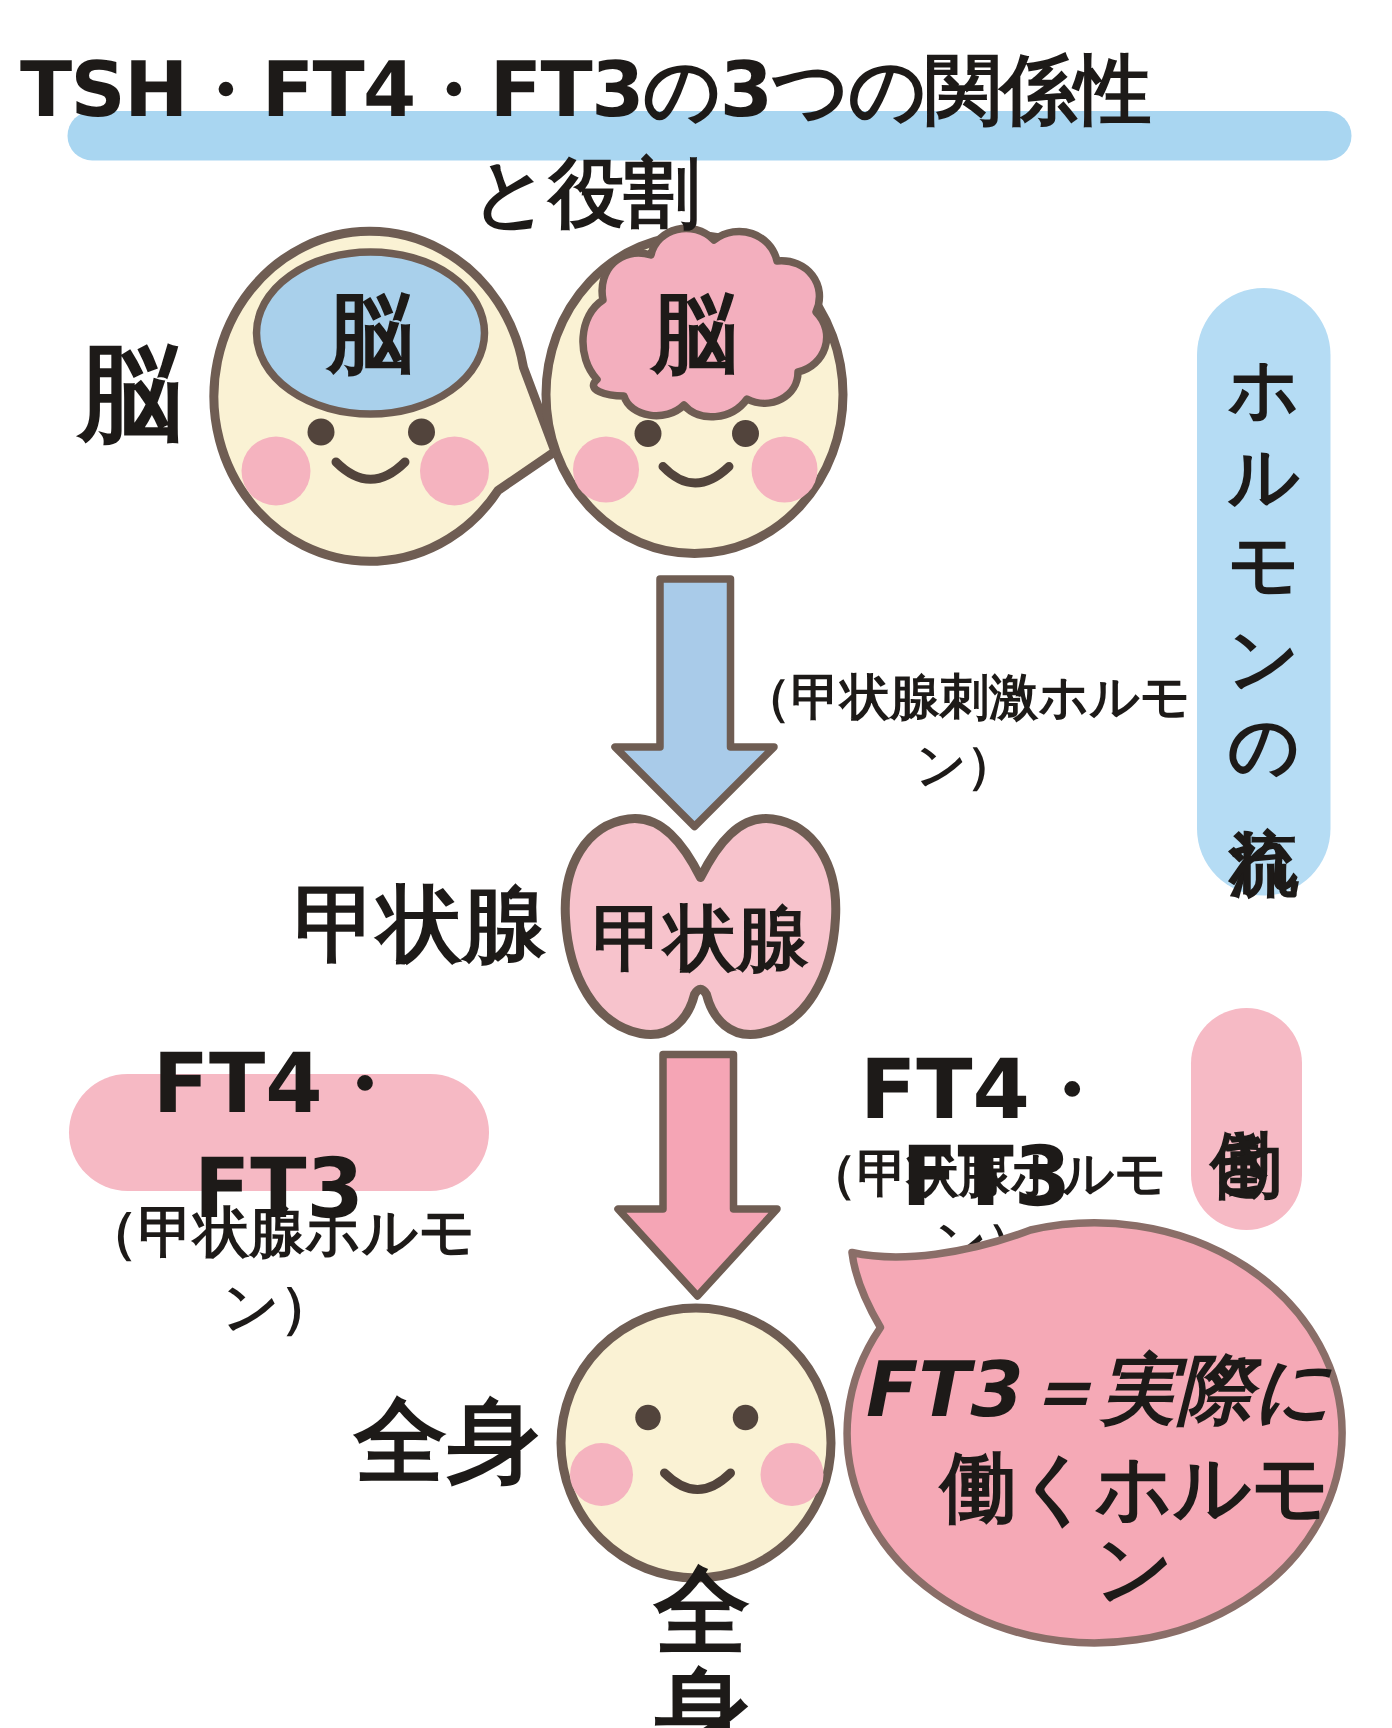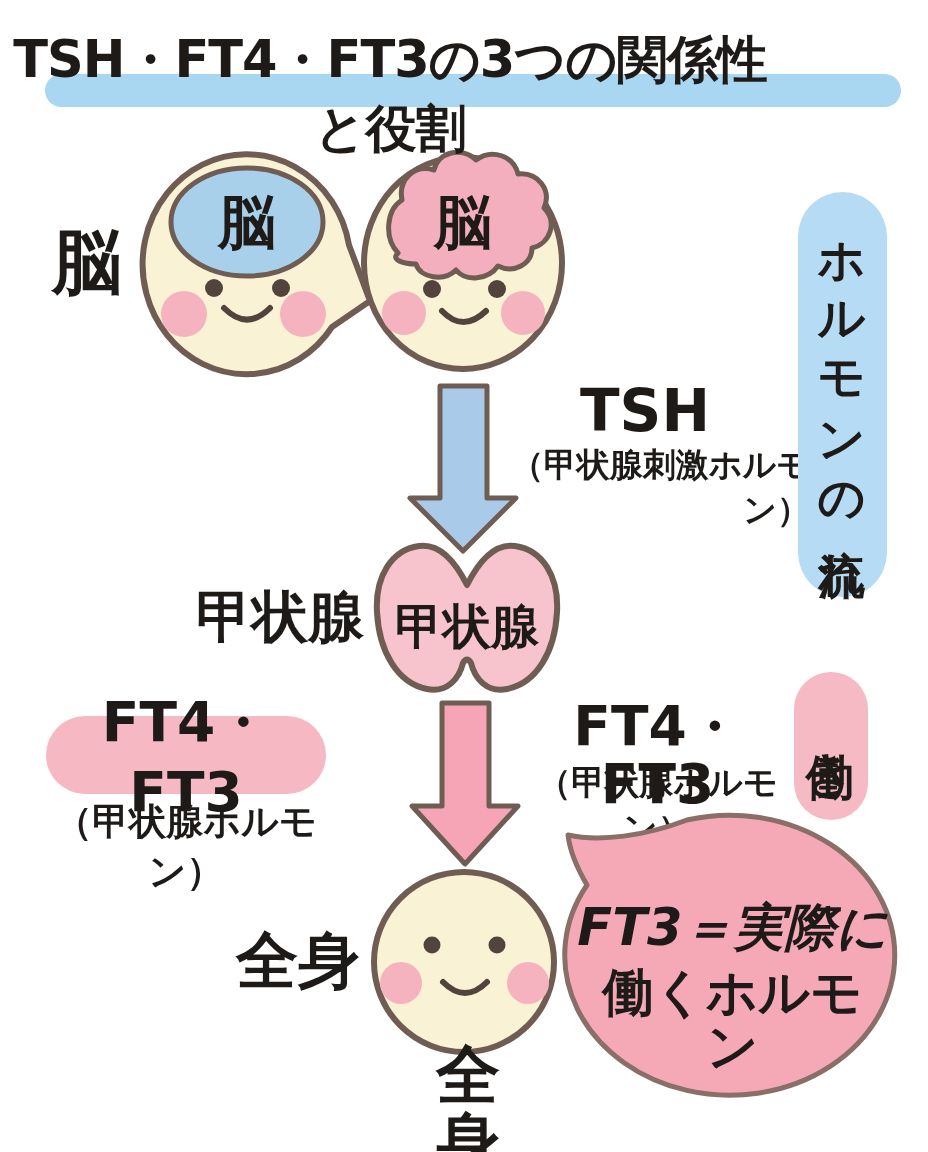--- a/index.html
+++ b/index.html
@@ -30,21 +30,21 @@
   .label-thyroid { left:196px; top:588px; font-size:56px; }
   .label-body    { left:236px; top:928px; font-size:62px; }
   .label-body-bottom { left:408px; top:1042px; width:120px; text-align:center; font-size:64px; }
 
   
   .inner-brain-left  { left:187px; top:192px; width:120px; text-align:center; font-size:58px; }
   .inner-brain-right { left:403px; top:192px; width:120px; text-align:center; font-size:58px; }
   .inner-thyroid     { left:367px; top:601px; width:200px; text-align:center; font-size:48px; }
 
   .tsh-name { left:545px; top:381px; width:200px; text-align:center; font-size:58px; }
-  .tsh-sub  { left:478px; top:443px; width:332px; text-align:right; font-size:33px; font-weight:bold; }
+  .tsh-sub  { left:478px; top:443px; width:332px; text-align:center; font-size:33px; font-weight:bold; }
 
   .ft-right-name { left:525px; top:698px; width:265px; text-align:center; font-size:55px; }
   .ft-right-sub  { left:510px; top:760px; width:295px; text-align:center; font-size:34px; font-weight:bold; }
 
   
   .pill { display:flex; align-items:center; justify-content:center; z-index:2; }
   .pill-flow {
     left:798px; top:192px; width:89px; height:405px;
     background:#b5dcf4; border-radius:45px;
   }
@@ -60,21 +60,21 @@
 
   .ft-left-pill {
     left:46px; top:716px; width:280px; height:78px;
     background:#f6b9c4; border-radius:39px;
     font-size:55px; font-weight:bold; text-align:center;
   }
   .ft-left-sub { left:25px; top:797px; width:322px; text-align:center; font-size:37px; font-weight:bold; z-index:3; }
 
   
   .bubble-line1 { left:575px; top:901px;  width:315px; text-align:center; font-size:51px;font-style:italic; }
-  .bubble-line2 { left:580px; top:966px;  width:305px; text-align:center; font-size:51px; }
+  .bubble-line2 { left:604px; top:966px;  width:305px; text-align:center; font-size:51px; }
 </style>
 </head>
 <body>
 
 <div class="canvas">
 
   <div class="abs title-bar"></div>
   <div class="abs title-text">TSH・FT4・FT3の3つの関係性と役割</div>
 
   <svg class="abs art" width="928" height="1152" viewBox="0 0 928 1152">
@@ -122,21 +122,20 @@
       <path d="M 443 982 Q 465 1004 487 982" fill="none" stroke="#52443c" stroke-width="6" stroke-linecap="round"></path>
     </g>
 
     <path d="M 568 835 C 600 842 645 836 687 820 A 165 140 0 1 1 587 885 C 577 868 570 852 568 835 Z" fill="#f5a9b6" stroke="#8a6e68" stroke-width="5" stroke-linejoin="round"></path>
   </svg>
 
   <div class="abs jp-label label-brain">脳</div>
   <div class="abs jp-label inner-brain-left">脳</div>
   <div class="abs jp-label inner-brain-right">脳</div>
 
-  <div class="abs jp-label tsh-name">TSH</div>
   <div class="abs tsh-sub">（甲状腺刺激ホルモン）</div>
 
   <div class="abs pill pill-flow">
     <span class="v-text">ホルモンの流れ</span>
   </div>
 
   <div class="abs jp-label label-thyroid">甲状腺</div>
   <div class="abs jp-label inner-thyroid">甲状腺</div>
 
   <div class="abs jp-label ft-right-name">FT4・FT3</div>

